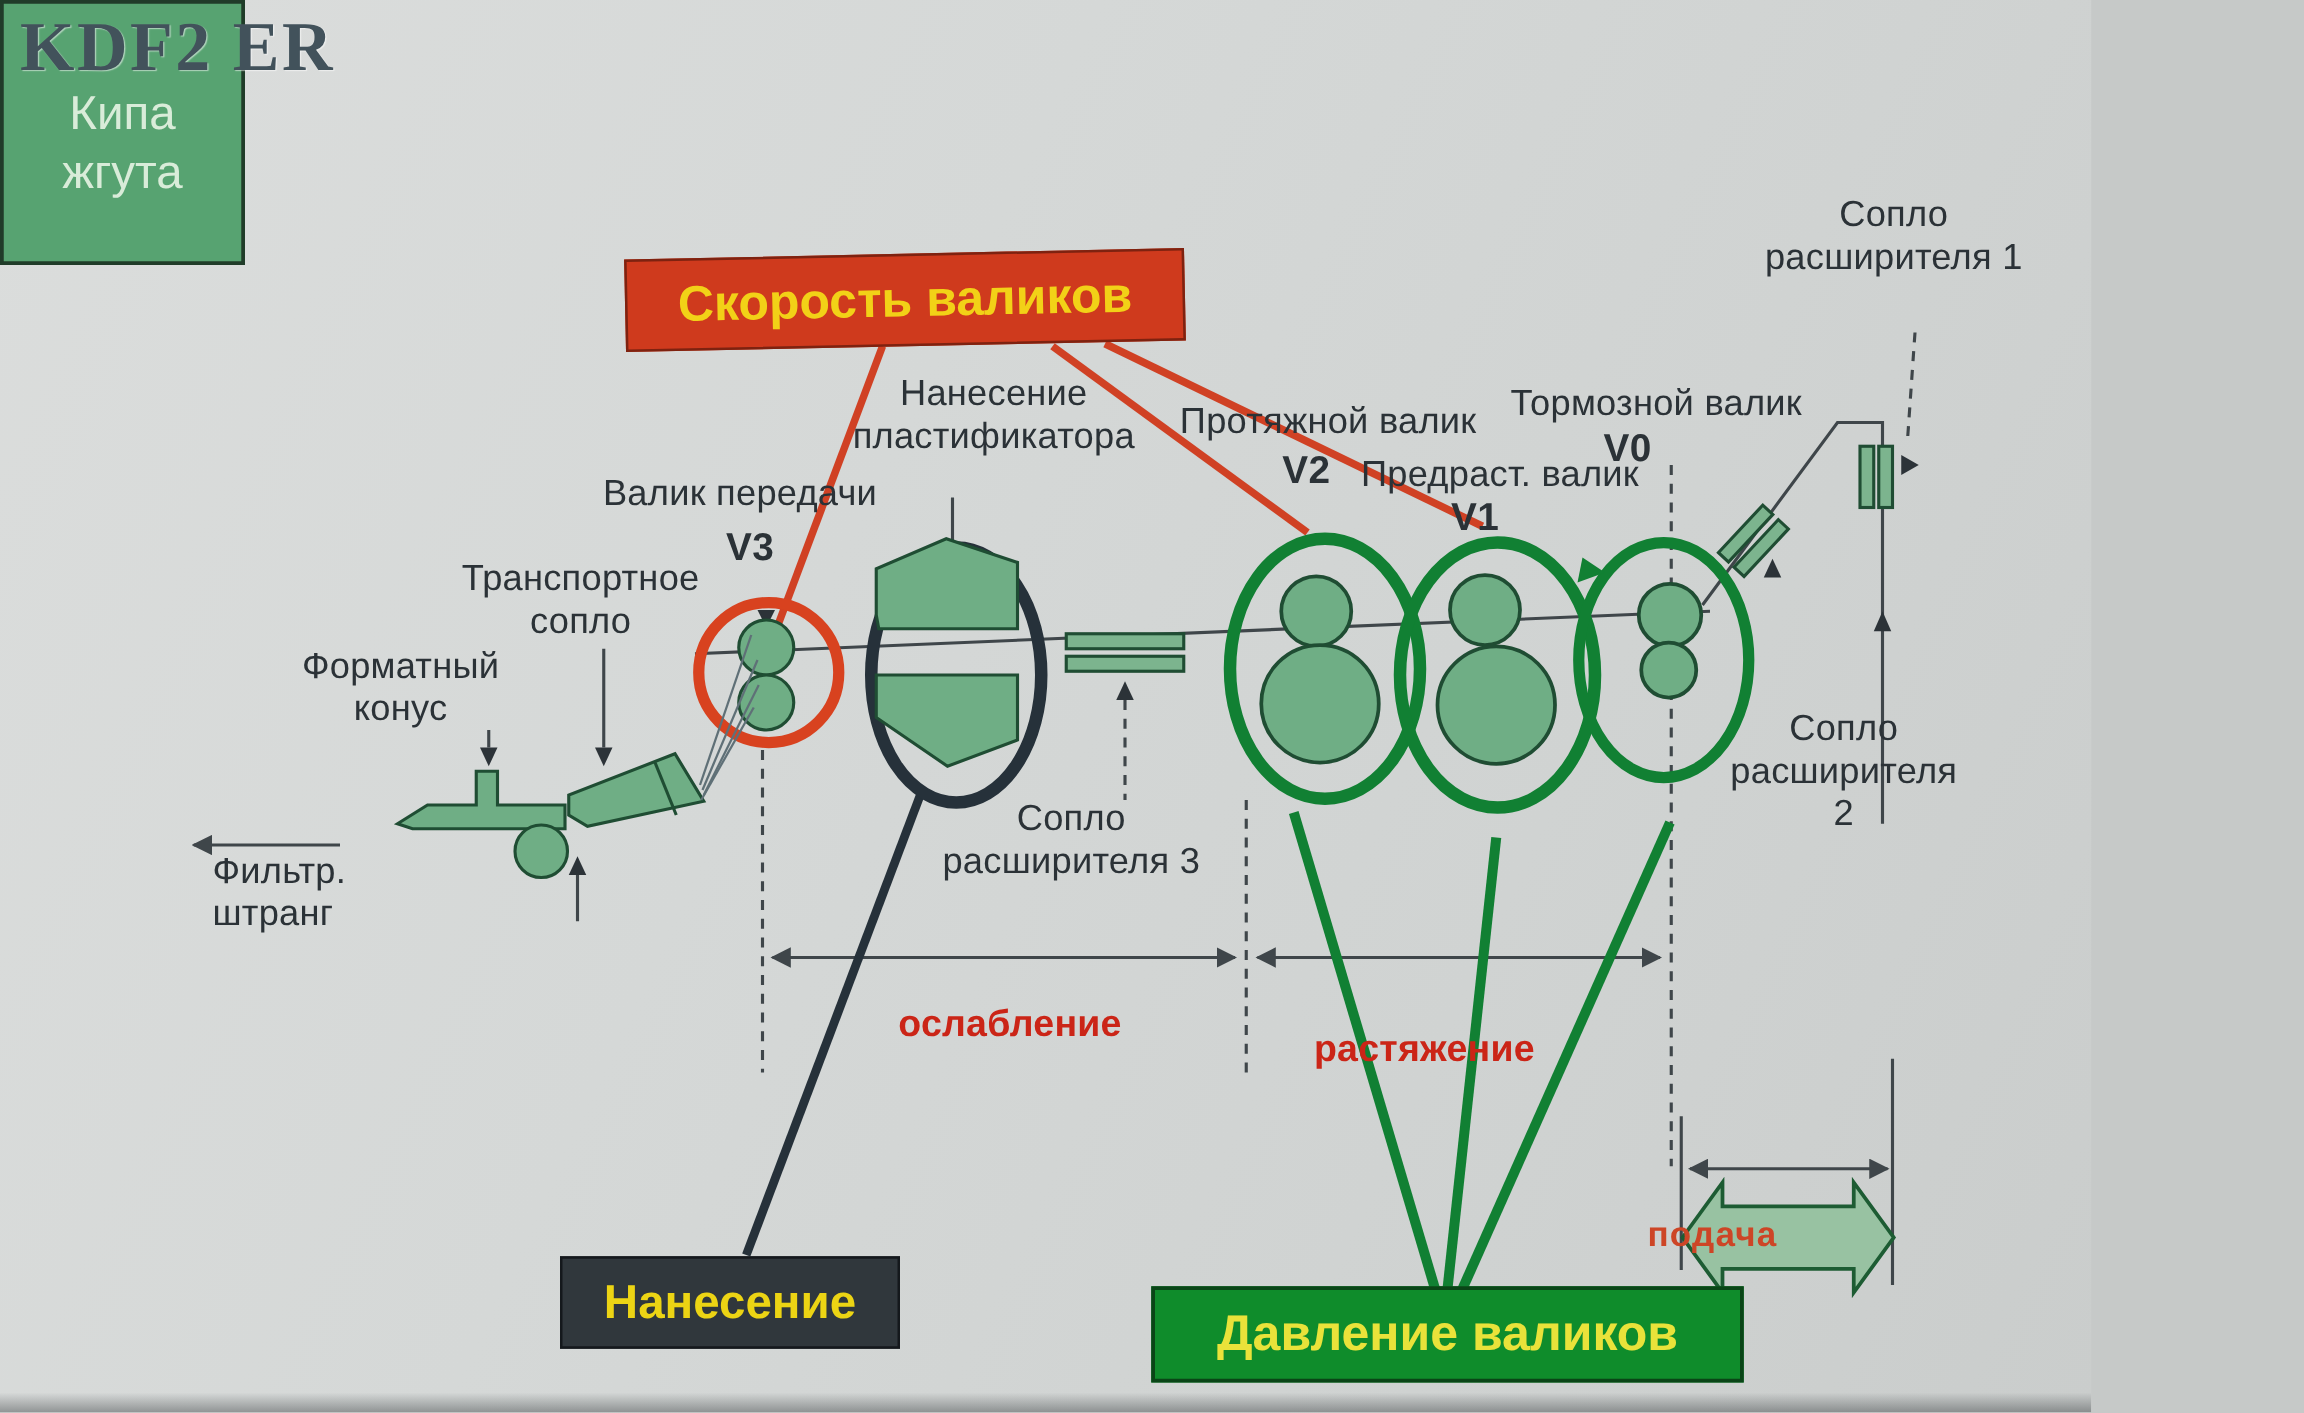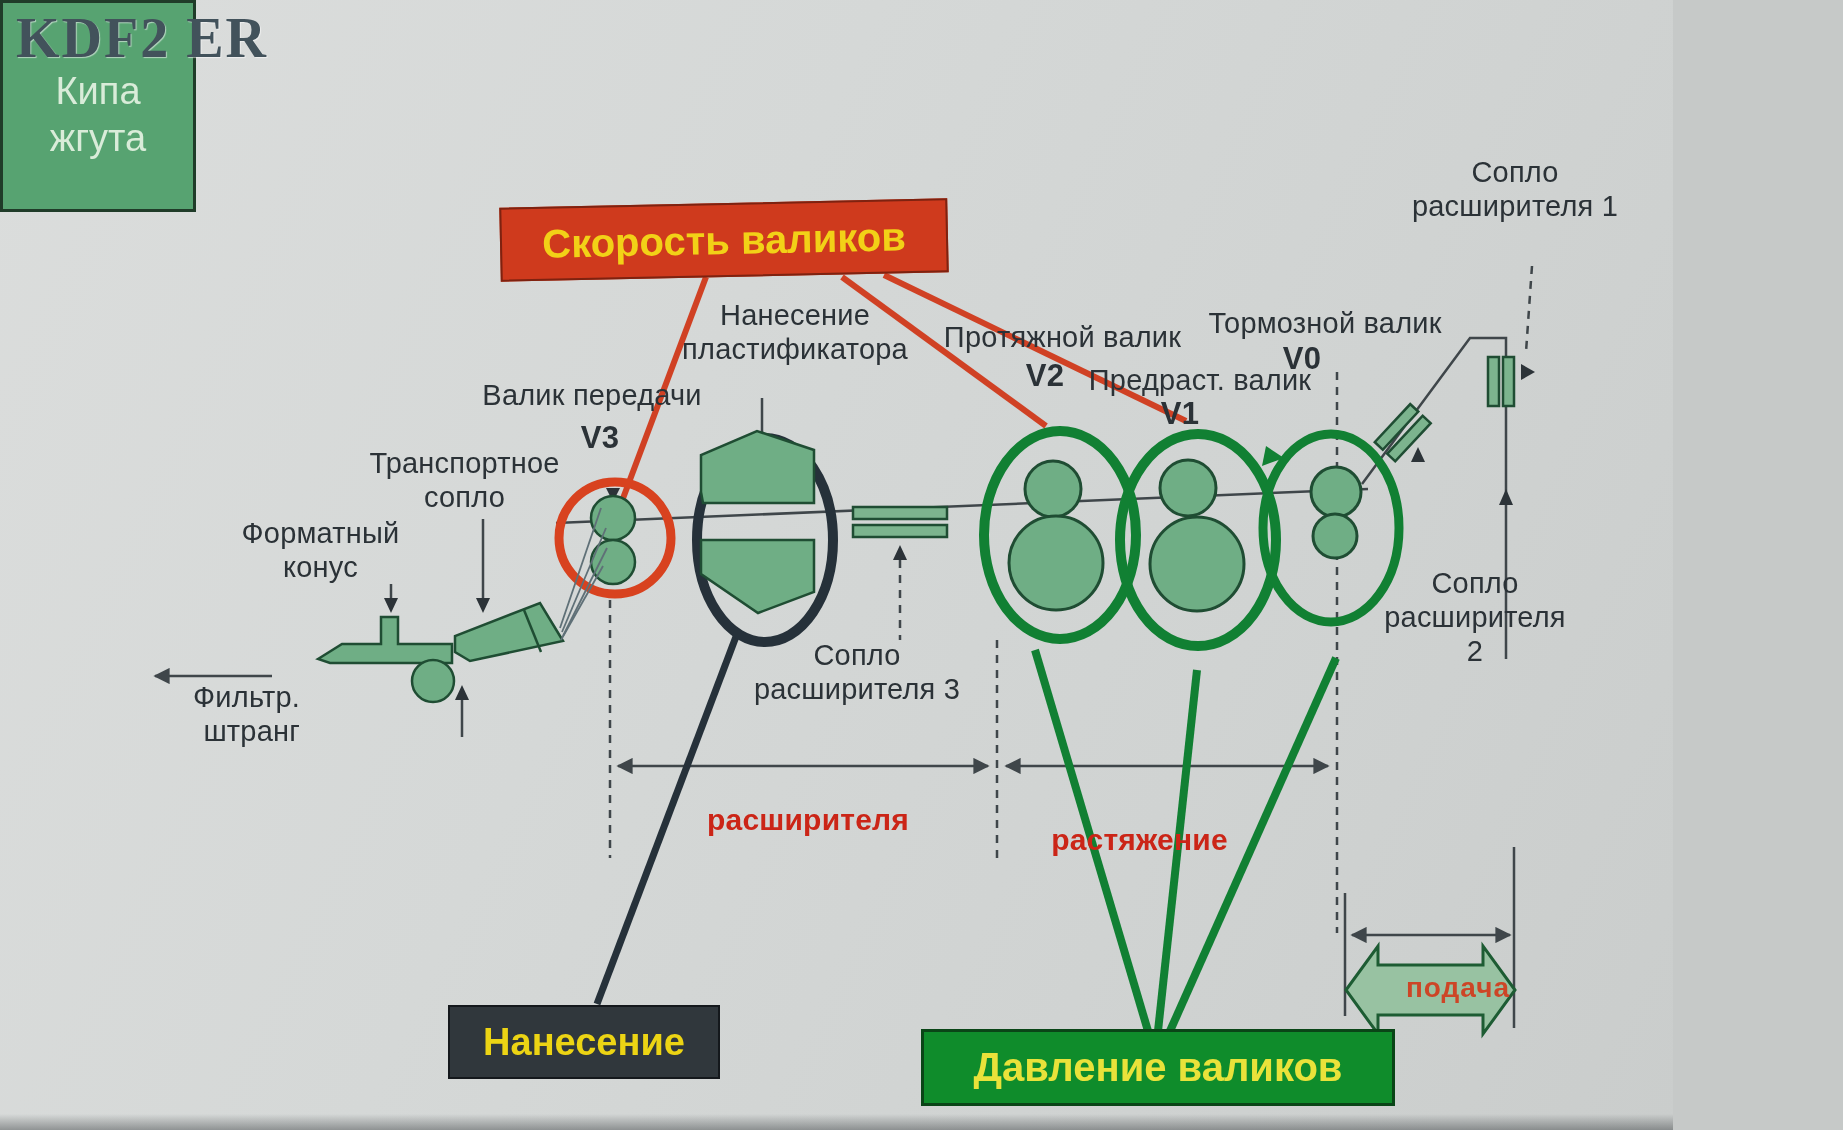--- a/index.html
+++ b/index.html
@@ -41,21 +41,21 @@
     left:921px;top:1029px;width:474px;height:77px;background:#0f8c2b;
     border:3px solid #0a4517;color:#e9e23a;font-size:40px;
   }
   #bale-box{
     left:1393px;top:659px;width:190px;height:188px;background:#57a371;
     border:3px solid #203c29;color:#d9ecd9;font-size:38px;font-weight:500;
     z-index:2;display:flex;align-items:center;justify-content:center;text-align:center;
     white-space:pre-line;line-height:1.25;padding-top:18px;
   }
   #feed-label{
-    position:absolute;z-index:3;left:1388px;top:972px;width:140px;text-align:center;
+    position:absolute;z-index:3;left:1300px;top:972px;width:140px;text-align:center;
     color:#cd4526;font-weight:700;font-size:28px;letter-spacing:1px;
   }
 </style>
 </head>
 <body>
 
 <div id="scene">
 
   <svg width="1843" height="1130" viewBox="0 0 1843 1130">
     <defs>
@@ -187,25 +187,25 @@
   <div class="lbl" style="left:1200px;top:306px;width:250px;">Тормозной валик</div>
   <div class="lbl vlbl" style="left:1262px;top:341px;width:80px;">V0</div>
   <div class="lbl" style="left:1080px;top:363px;width:240px;">Предраст. валик</div>
   <div class="lbl vlbl" style="left:1140px;top:396px;width:80px;">V1</div>
   <div class="lbl" style="left:472px;top:378px;width:240px;">Валик передачи</div>
   <div class="lbl vlbl" style="left:560px;top:420px;width:80px;">V3</div>
   <div class="lbl" style="left:352px;top:446px;width:225px;">Транспортное
 сопло</div>
   <div class="lbl" style="left:228px;top:516px;width:185px;">Форматный
 конус</div>
-  <div class="lbl" style="left:170px;top:680px;width:130px;text-align:right;">Фильтр.
+  <div class="lbl" style="left:170px;top:680px;width:130px;text-align:left;">Фильтр.
 штранг</div>
   <div class="lbl" style="left:1395px;top:155px;width:240px;">Сопло
 расширителя 1</div>
   <div class="lbl" style="left:1380px;top:566px;width:190px;">Сопло
 расширителя 2</div>
   <div class="lbl" style="left:752px;top:638px;width:210px;">Сопло
 расширителя 3</div>
-  <div class="lbl red-lbl" style="left:698px;top:802px;width:220px;">расширителя</div>
+  <div class="lbl red-lbl" style="left:698px;top:802px;width:220px;">ослабление</div>
   <div class="lbl red-lbl" style="left:1032px;top:802px;width:215px;margin-top:20px;">растяжение</div>
 
   <div id="photo-edge"></div>
 </div>
 
 </body></html>

